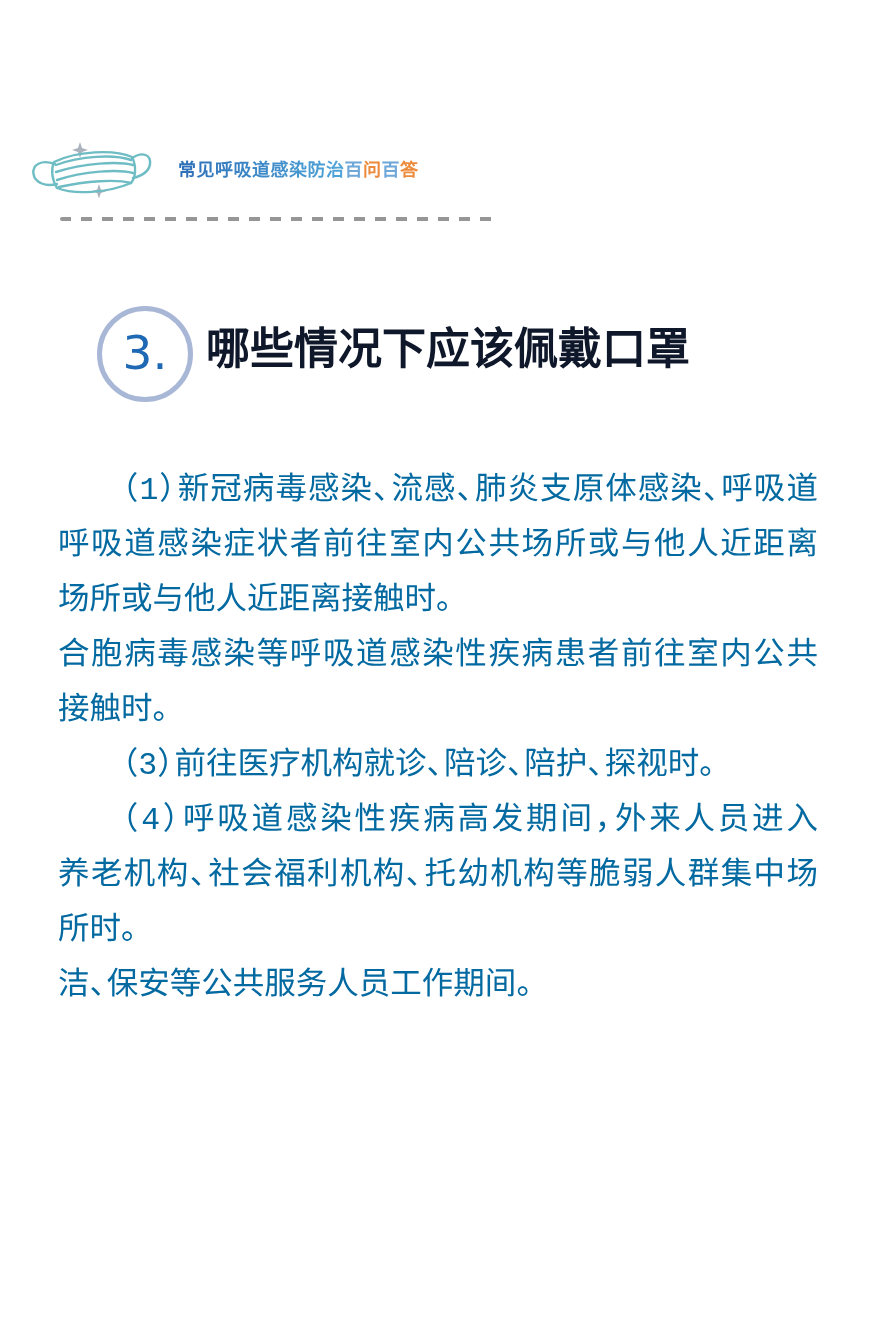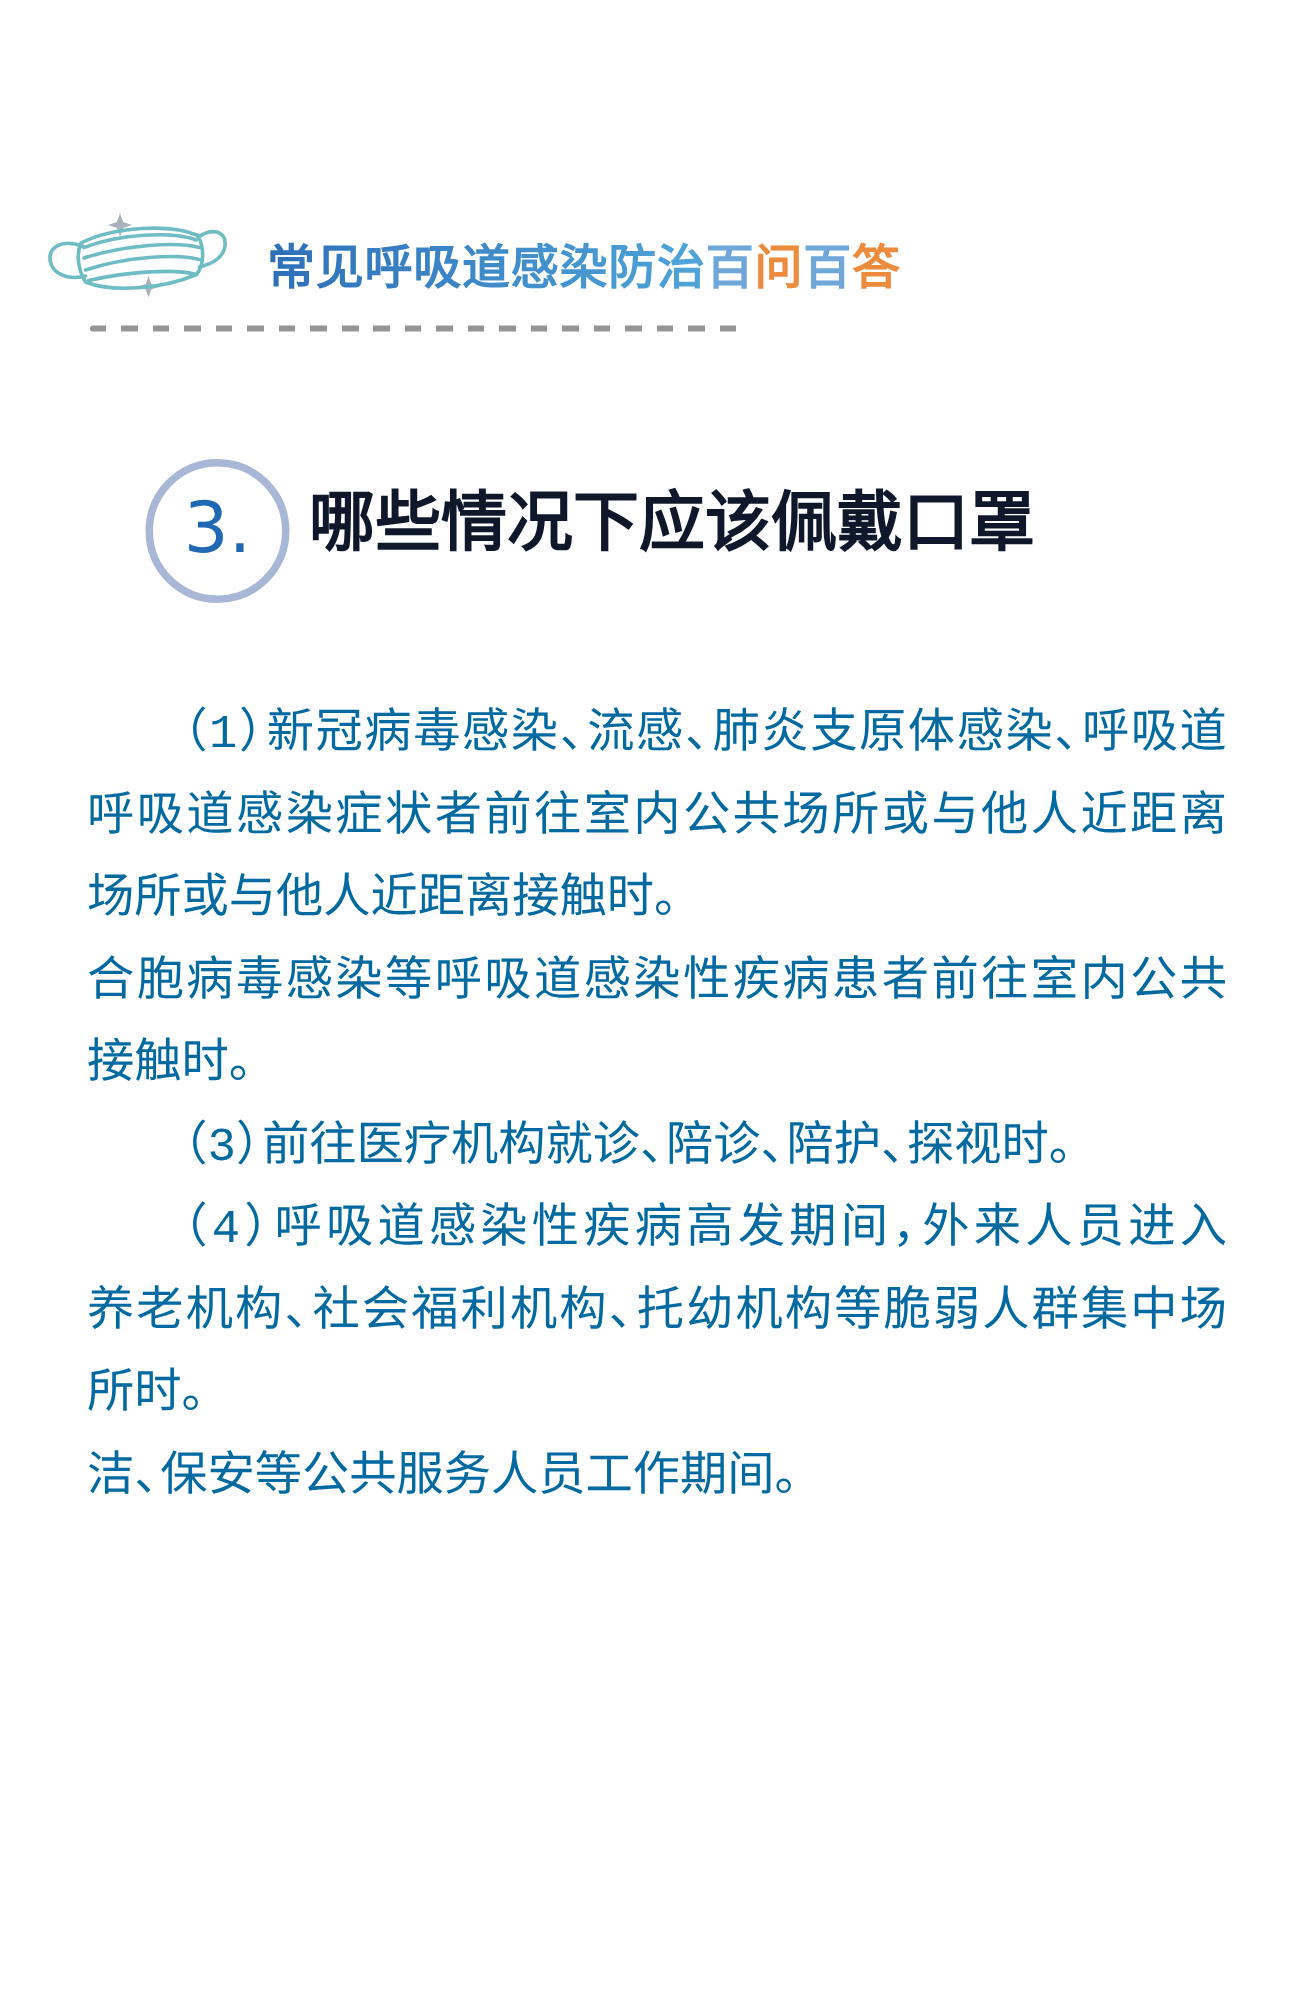--- a/index.html
+++ b/index.html
@@ -21,21 +21,21 @@
     position: absolute;
     left: 28px;
     top: 138px;
     width: 126px;
     height: 66px;
   }
   .header-title {
     position: absolute;
     left: 178px;
     top: 161px;
-    font-size: 32px;
+    font-size: 18px;
     font-weight: bold;
     line-height: 1.1;
     letter-spacing: 0.5px;
     white-space: nowrap;
   }
   .t-main { color: #3579bf; }
   @supports (-webkit-background-clip: text) {
     .t-main {
       background: linear-gradient(90deg, #2e6fb8, #4fa5d8);
       -webkit-background-clip: text;

